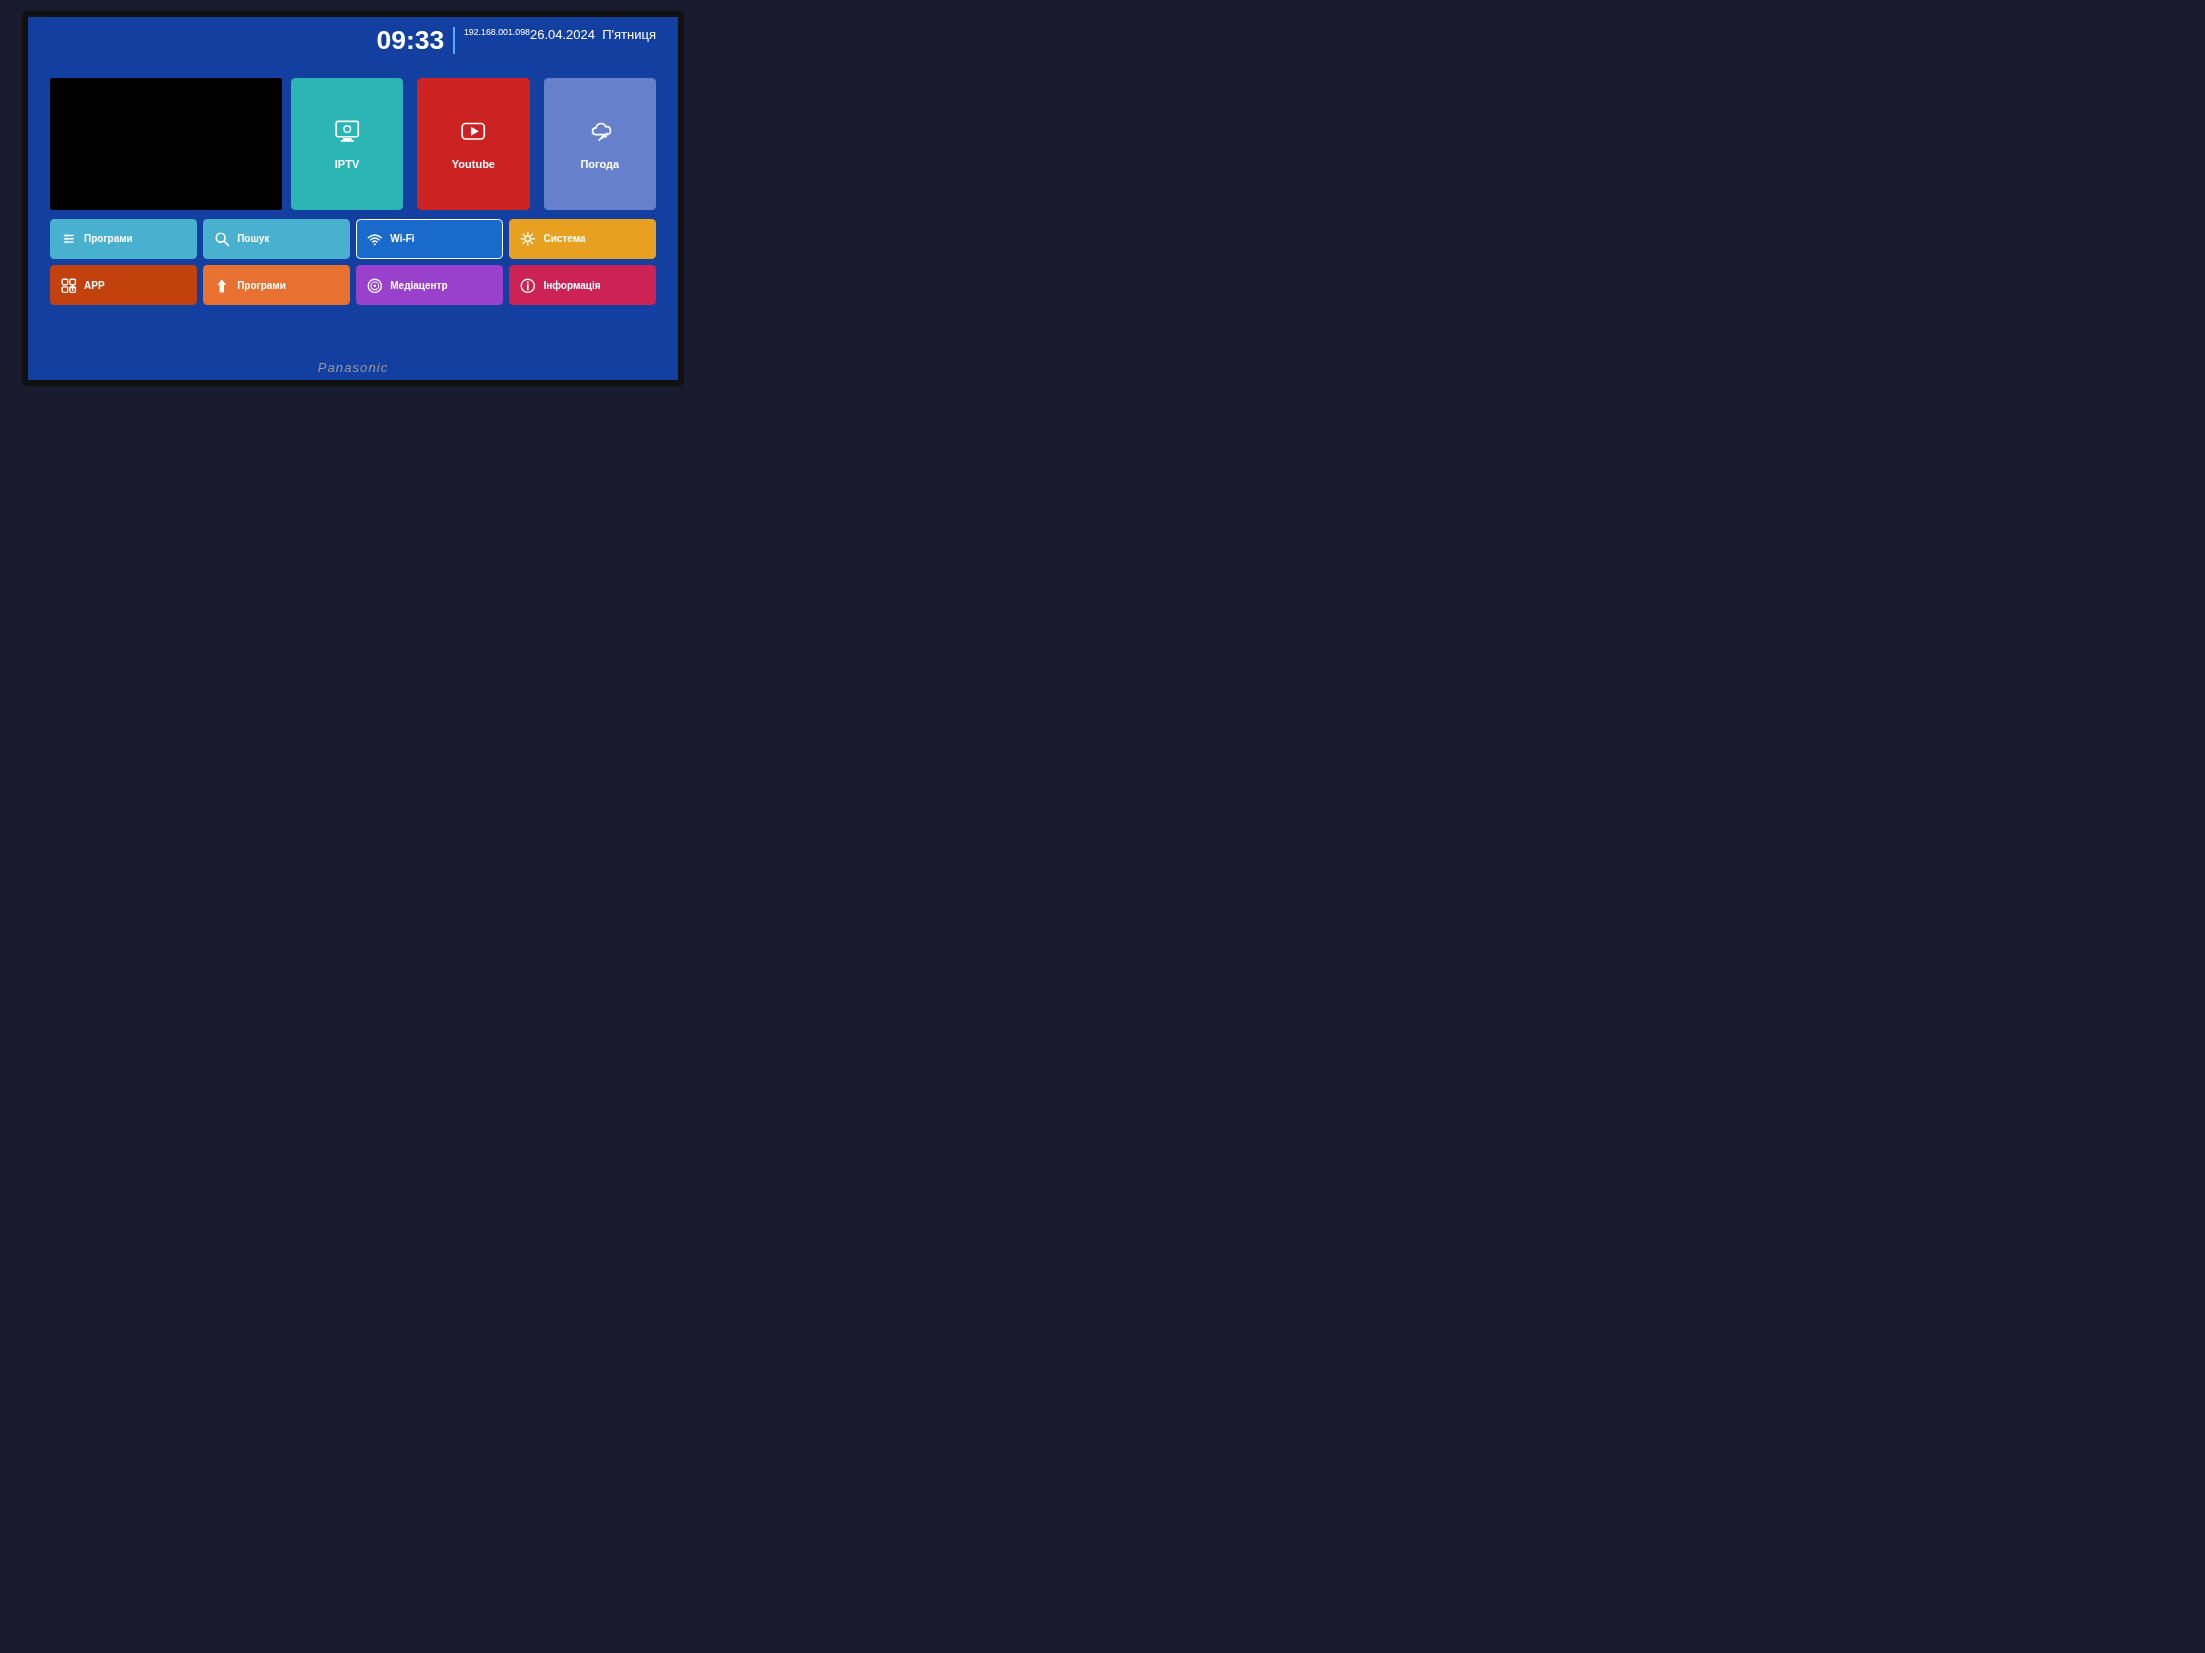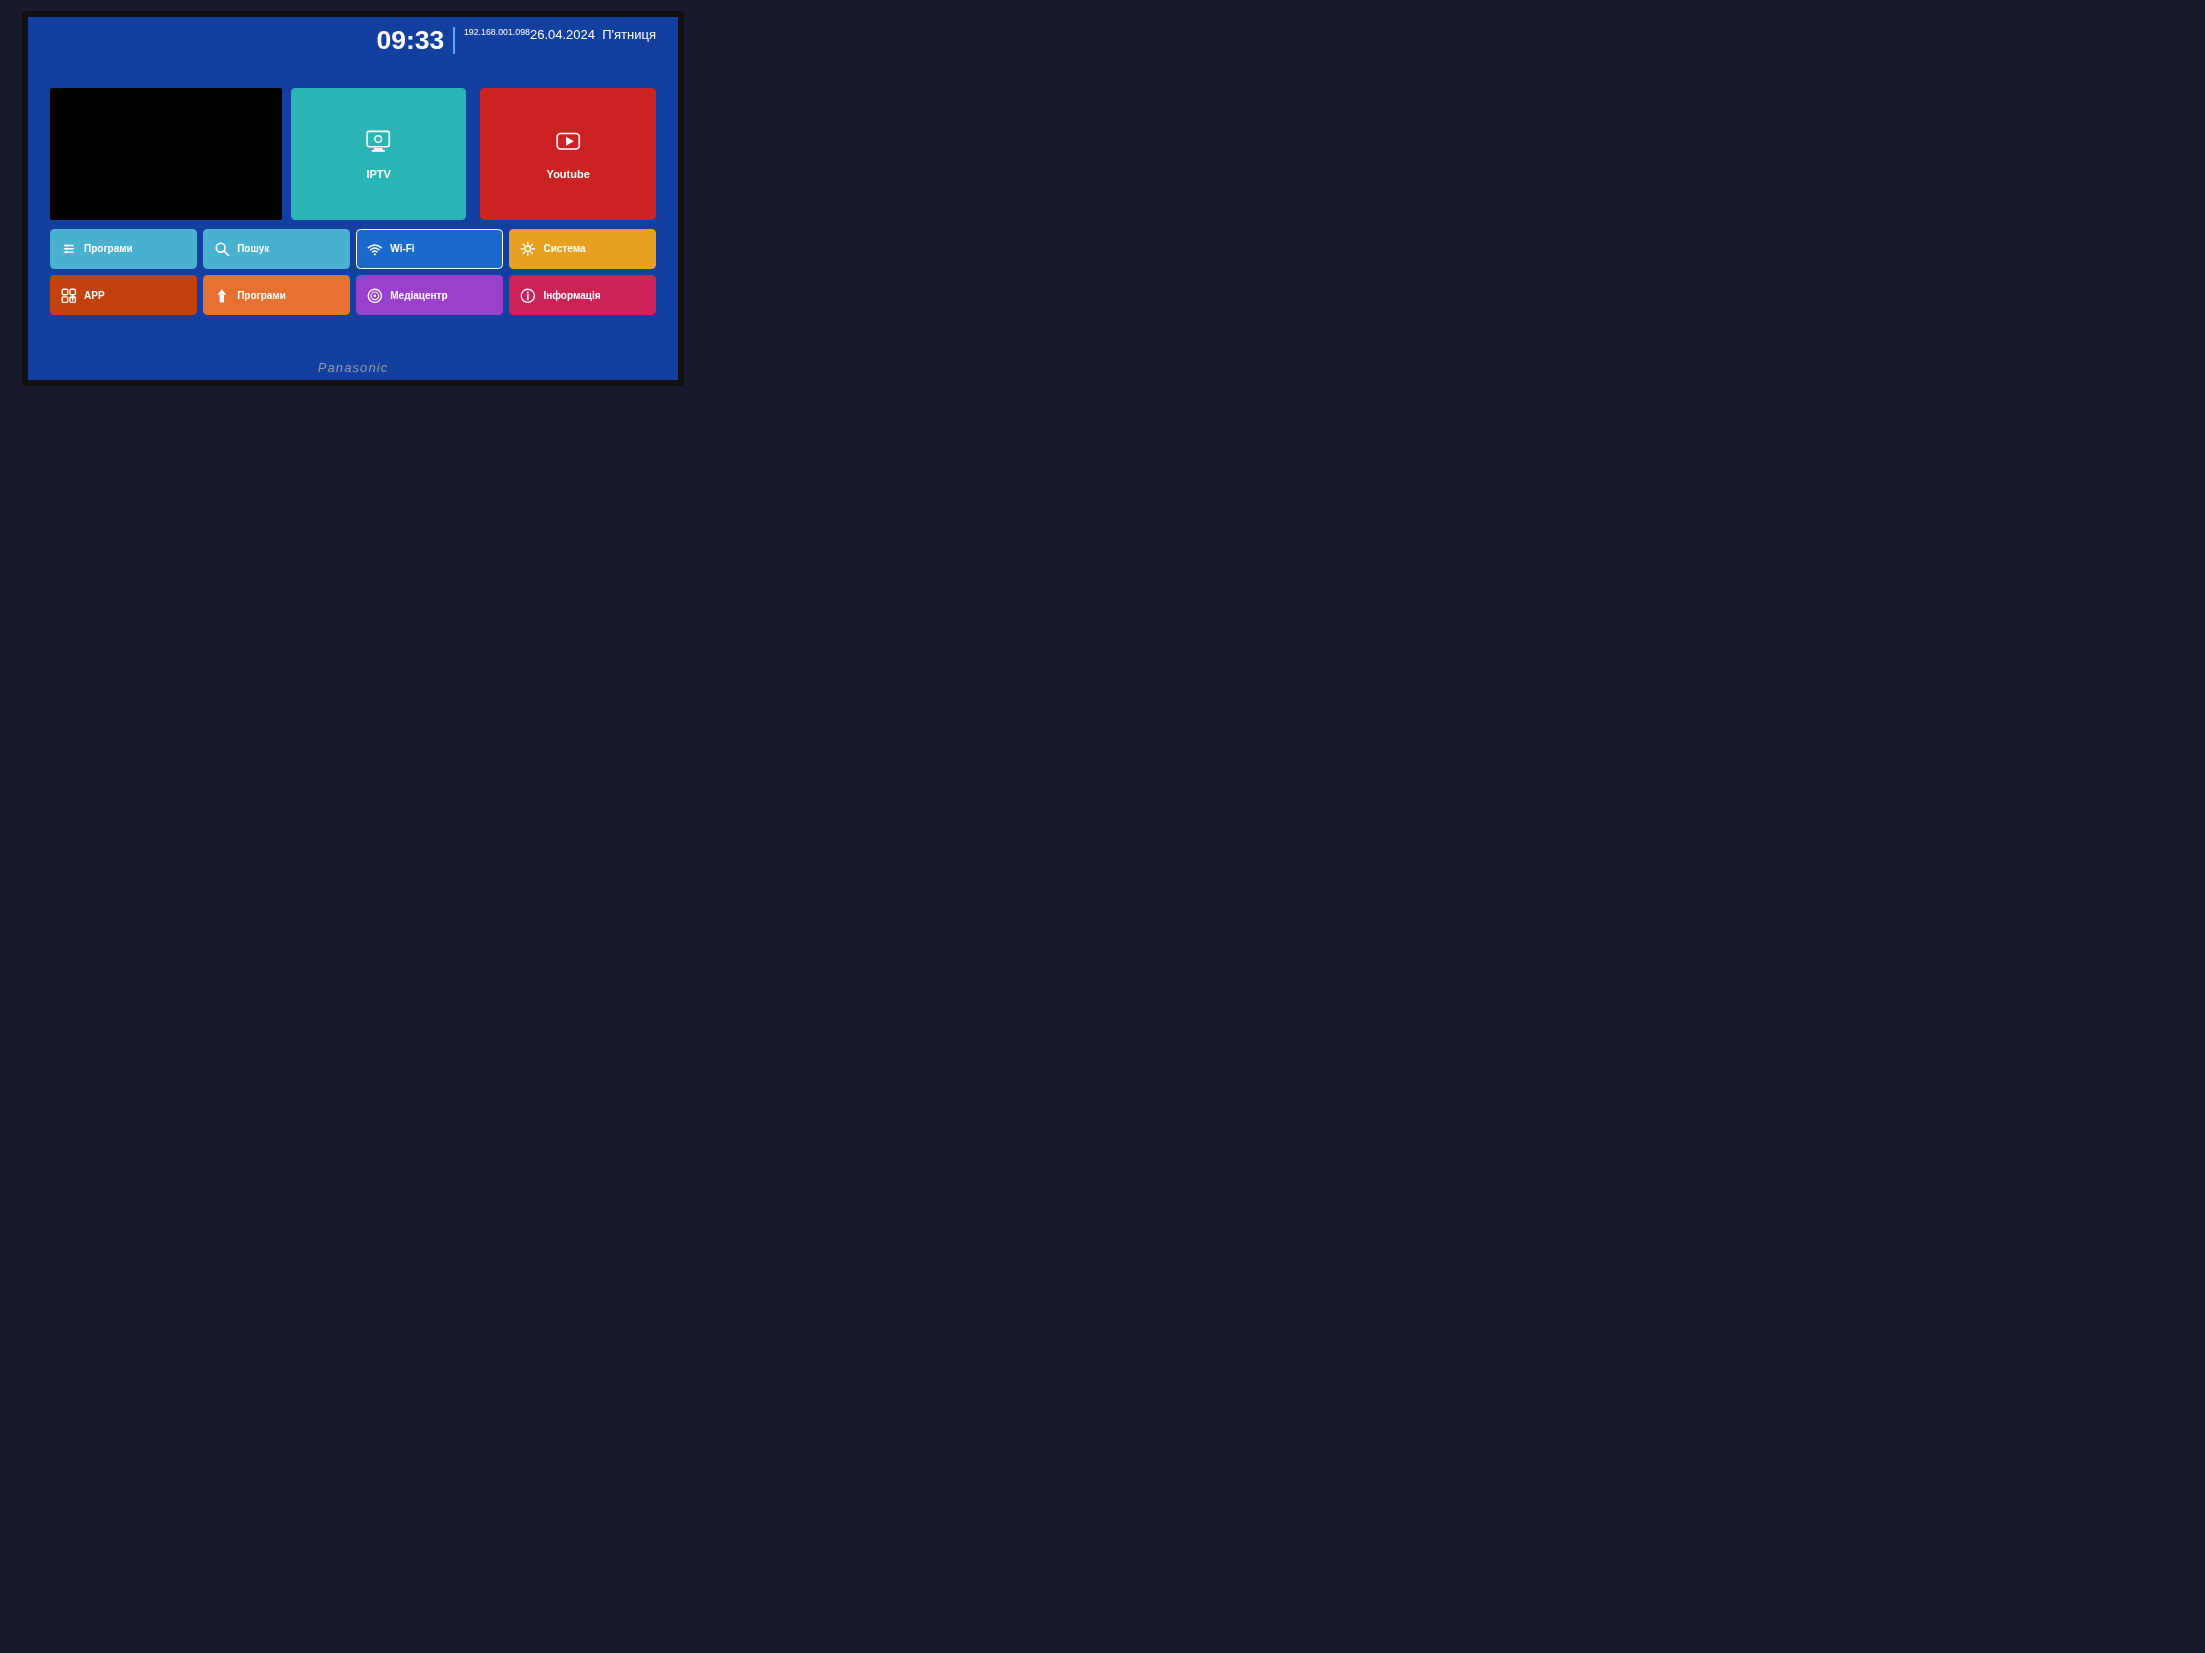--- a/index.html
+++ b/index.html
@@ -26,21 +26,21 @@
       align-items: center;
       justify-content: center;
     }
 
     .screen {
       width: 100%;
       height: 100%;
       background: #1340a0;
       position: relative;
       overflow: hidden;
-      padding: 21px 22px;
+      padding: 11px 22px;
     }
 
     
     .header {
       position: absolute;
       top: 10px;
       right: 22px;
       display: flex;
       align-items: stretch;
       gap: 0;
@@ -228,20 +228,31 @@
         <div class="tile-large tile-youtube">
           <div class="tile-icon">
             <svg class="svg-icon" viewBox="0 0 48 48">
               <rect x="4" y="10" width="40" height="28" rx="6" fill="none" stroke="white" stroke-width="3"></rect>
               <polygon points="20,16 20,32 34,24" fill="white"></polygon>
             </svg>
           </div>
           <div class="tile-label">Youtube</div>
         </div>
 
+        <div class="tile-large tile-weather">
+          <div class="tile-icon">
+            <svg class="svg-icon" viewBox="0 0 48 48">
+              <path d="M38 30 Q44 28 42 20 Q40 14 34 16 Q32 10 26 10 Q18 10 16 18 Q10 18 10 24 Q10 30 16 30 Z" fill="none" stroke="white" stroke-width="3"></path>
+              <path d="M28 36 L36 28" stroke="white" stroke-width="3" stroke-linecap="round"></path>
+              <circle cx="34" cy="34" r="2" fill="white"></circle>
+              <path d="M22 40 L30 32" stroke="white" stroke-width="3" stroke-linecap="round"></path>
+            </svg>
+          </div>
+          <div class="tile-label">Погода</div>
+        </div>
 
       </div>
     </div>
 
     <div class="bottom-grid">
 
       <div class="tile-small tile-programs">
         <svg class="svg-icon-sm" viewBox="0 0 32 32">
           <line x1="8" y1="10" x2="24" y2="10" stroke="white" stroke-width="2.5" stroke-linecap="round"></line>
           <line x1="8" y1="16" x2="24" y2="16" stroke="white" stroke-width="2.5" stroke-linecap="round"></line>

